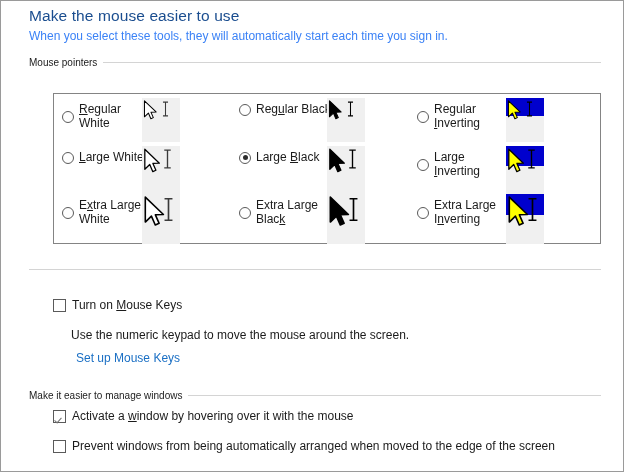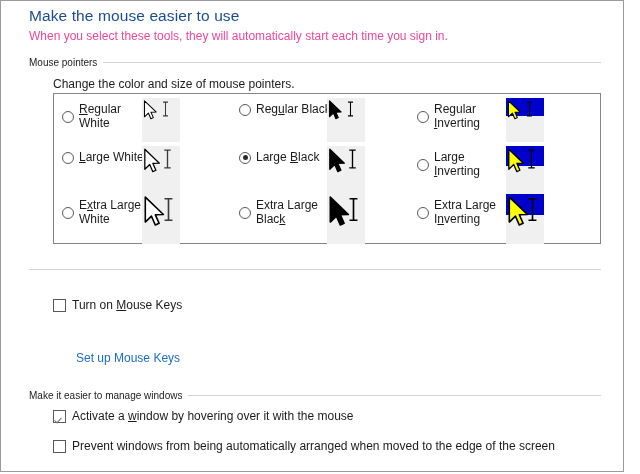--- a/index.html
+++ b/index.html
@@ -31,21 +31,21 @@
     font-size: 15.5px;
     color: #1a4d8f;
     letter-spacing: .1px;
     white-space: nowrap;
   }
   .subheading {
     position: absolute;
     left: 28px;
     top: 28px;
     font-size: 12px;
-    color: #ec4899;
+    color: #3b82f6;
     white-space: nowrap;
   }
 
   
   .section {
     position: absolute;
     display: flex;
     align-items: center;
     font-size: 10px;
     color: #1b1b1b;
@@ -173,21 +173,20 @@
 <div class="page">
 
   <div class="heading">Make the mouse easier to use</div>
   <div class="subheading">When you select these tools, they will automatically start each time you sign in.</div>
 
   <div class="section" style="left:28px; top:56px; width:572px;">
     <span class="label">Mouse pointers</span>
     <span class="rule"></span>
   </div>
 
-  <div class="plain" style="left:52px; top:76px;">Change the color and size of mouse pointers.</div>
 
   <div class="pointer-box">
     <div id="pointer-options">
         <div class="pb-row" style="left: 8px; top: 8px;">
           <span class="radio"></span>
           <span class="radio-label" style="max-width: 92px;"><u>R</u>egular<br>White</span>
         </div>
         <div class="swatch" style="left: 88px; top: 4px; width: 38px; height: 44px; background: rgb(240, 240, 240);">
           <div style="position: absolute; left: 1px; top: 2px;">
             <svg width="16" height="22" viewBox="0 0 22 30">
@@ -336,20 +335,21 @@
 
   <div class="section" style="left:28px; top:268px; width:572px;">
     <span class="rule"></span>
   </div>
 
   <div class="cbrow" style="left:52px; top:297px;">
     <span class="checkbox" id="cb-mousekeys"></span>
     <span class="cb-label"><span>Turn on </span><u>M</u><span>ouse Keys</span></span>
   </div>
 
+  <div class="plain" style="left:70px; top:327px;">Use the numeric keypad to move the mouse around the screen.</div>
 
   <div class="link" style="left:75px; top:350px;">Set up Mouse Keys</div>
 
   <div class="section" style="left:28px; top:389px; width:572px;">
     <span class="label">Make it easier to manage windows</span>
     <span class="rule"></span>
   </div>
 
   <div class="cbrow" style="left:52px; top:438px;">
     <span class="checkbox"></span>

